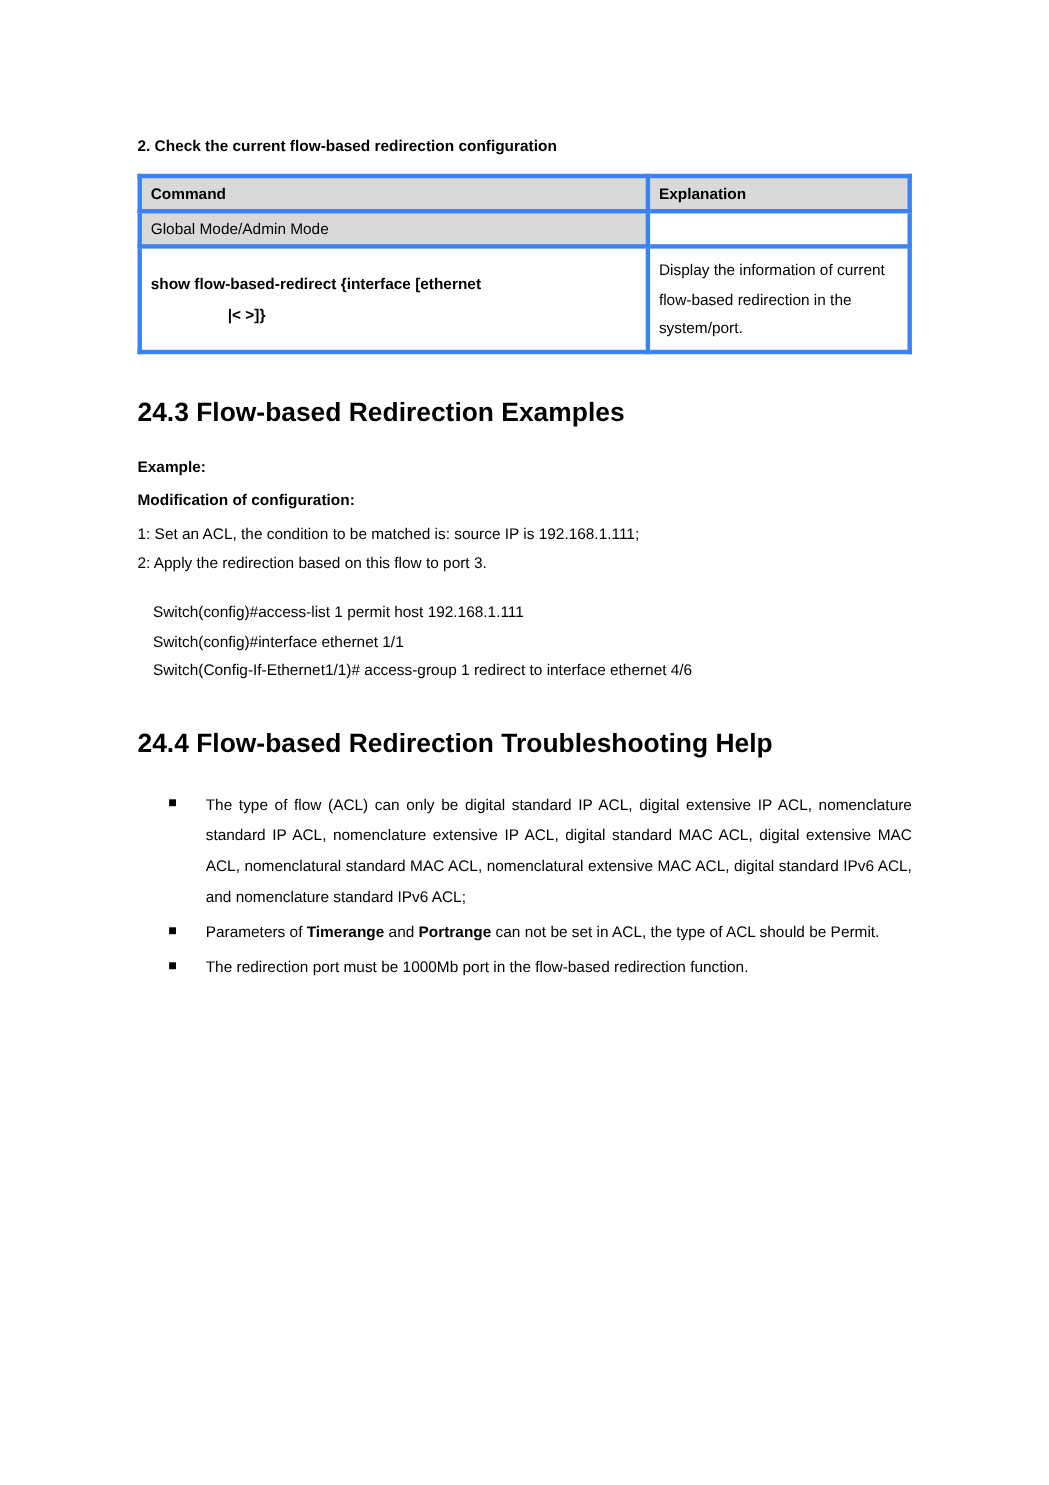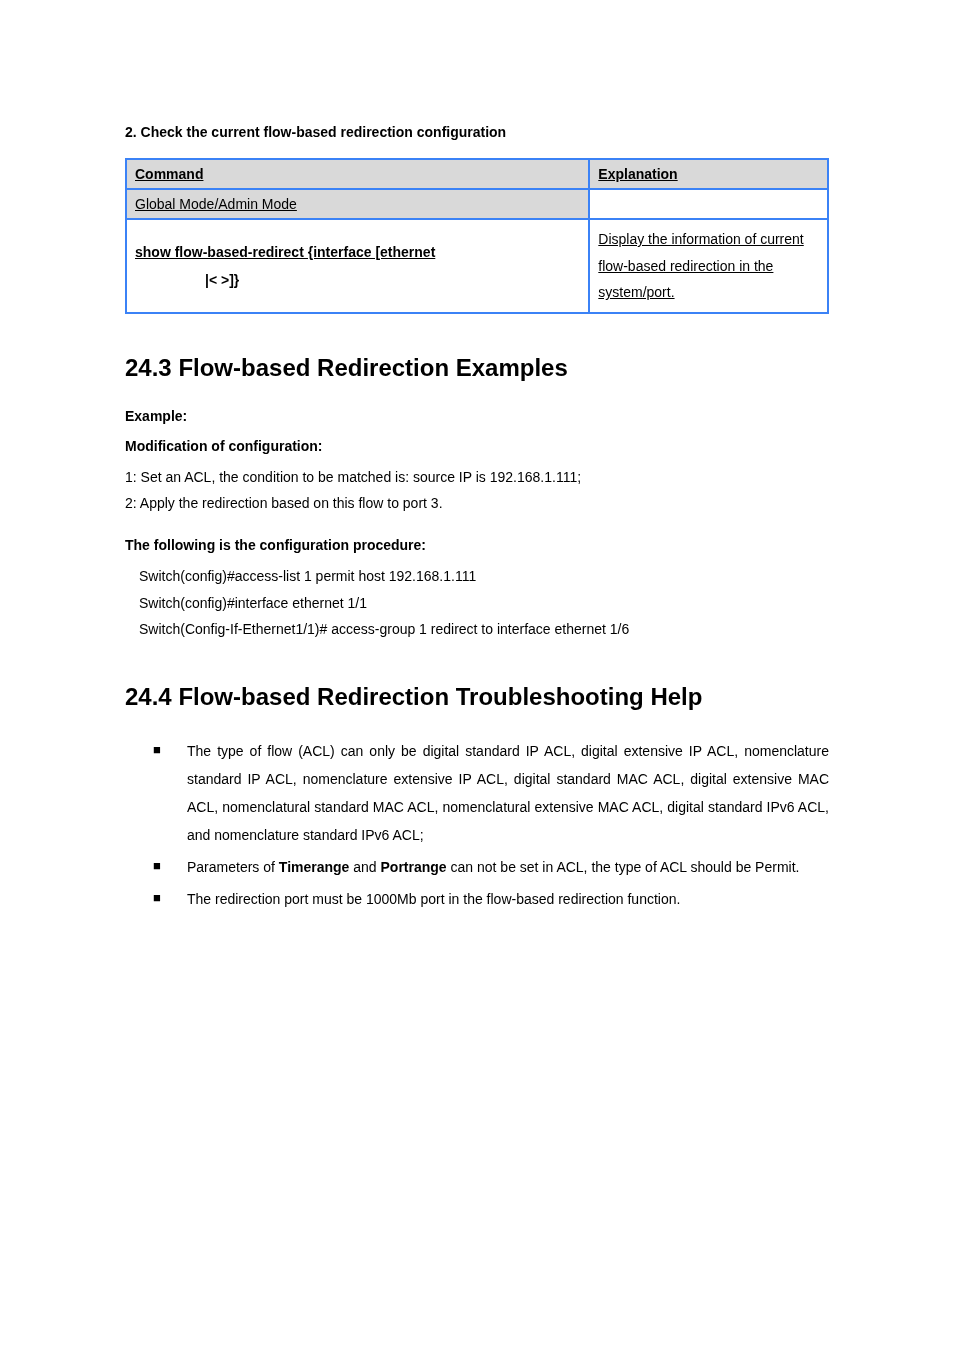--- a/index.html
+++ b/index.html
@@ -20,25 +20,24 @@
     font-weight: bold;
     font-size: 14px;
     margin-bottom: 18px;
   }
   table.cmd-table {
     border-collapse: collapse;
     width: 100%;
     margin-bottom: 40px;
   }
   table.cmd-table td {
-    border: 2px solid #3b82f6;
+    border: 4px solid #3b82f6;
     padding: 6px 8px;
     font-size: 14px;
     vertical-align: middle;
-    text-decoration: underline;
   }
   .thead td {
     background: #d9d9d9;
   }
   .h2 {
     font-size: 24px;
     font-weight: bold;
     margin: 40px 0 26px 0;
   }
   .label-bold {
@@ -130,25 +129,24 @@
     </table>
 
   <h2 class="h2">24.3 Flow-based Redirection Examples</h2>
 
   <p class="label-bold">Example:</p>
 
   <p class="label-bold">Modification of configuration:</p>
   <p class="line">1: Set an ACL, the condition to be matched is: source IP is 192.168.1.111;</p>
   <p class="line" style="margin-bottom:18px;">2: Apply the redirection based on this flow to port 3.</p>
 
-  <p class="label-bold" style="margin-top:20px;">The following is the configuration procedure:</p>
   <div class="code-block">
     <div>Switch(config)#access-list 1 permit host 192.168.1.111</div>
     <div>Switch(config)#interface ethernet 1/1</div>
-    <div>Switch(Config-If-Ethernet1/1)# access-group 1 redirect to interface ethernet 1/6</div>
+    <div>Switch(Config-If-Ethernet1/1)# access-group 1 redirect to interface ethernet 4/6</div>
   </div>
 
   <h2 class="h2">24.4 Flow-based Redirection Troubleshooting Help</h2>
 
 
   <ul class="sq">
     <li>
       <span class="sub-indent">The type of flow (ACL) can only be digital standard IP ACL, digital extensive IP ACL, nomenclature standard IP ACL, nomenclature extensive IP ACL, digital standard MAC ACL, digital extensive MAC ACL, nomenclatural standard MAC ACL, nomenclatural extensive MAC ACL, digital standard IPv6 ACL, and nomenclature standard IPv6 ACL;</span>
     </li>
     <li>

